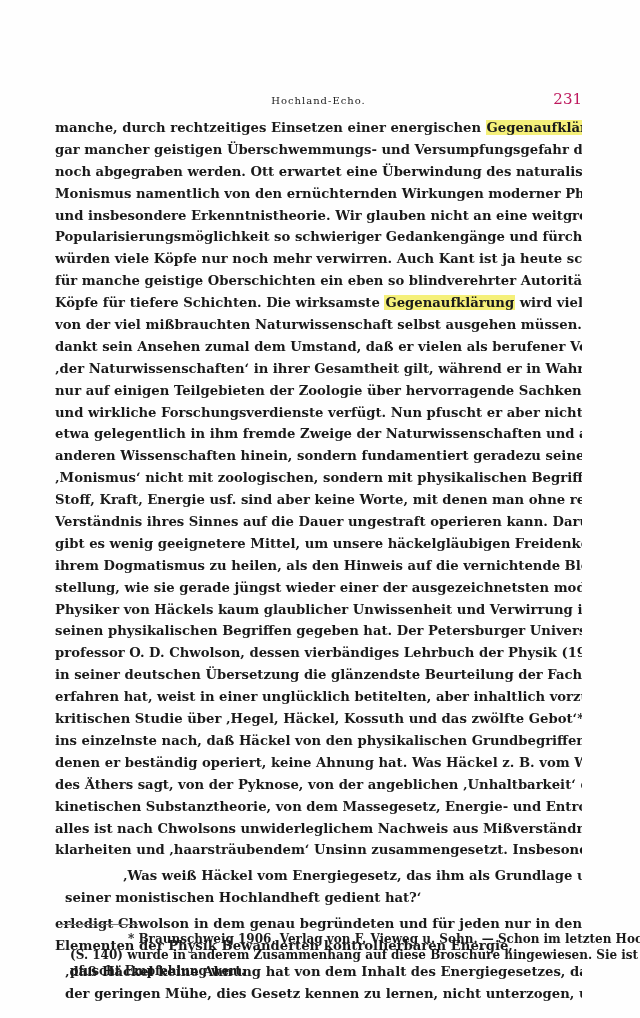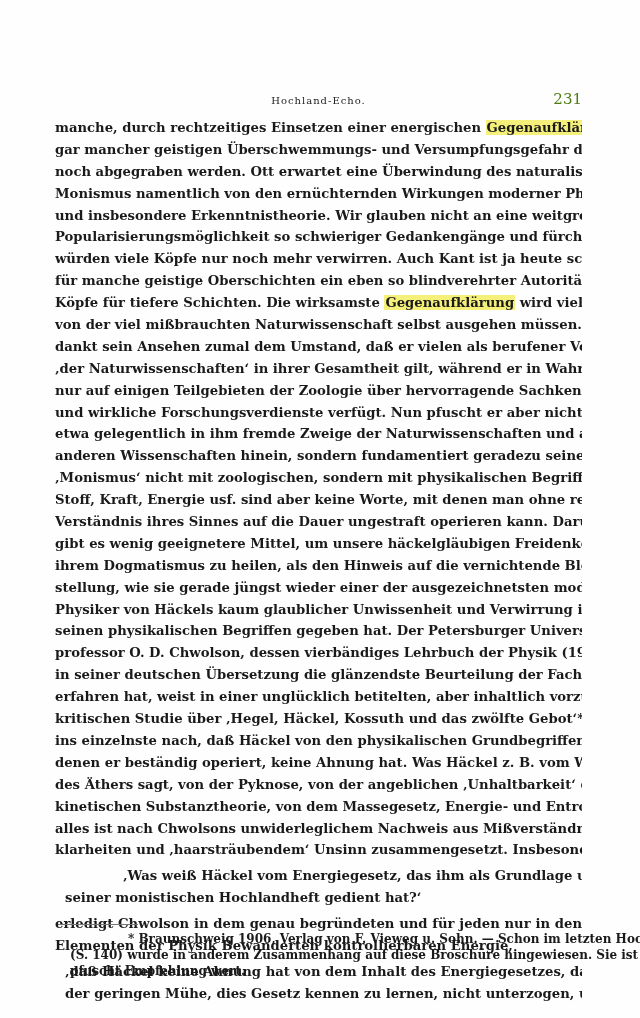--- a/index.html
+++ b/index.html
@@ -8,21 +8,21 @@
     font-family: "DejaVu Serif", serif; color: #1a1a1a; overflow: hidden;
   }
   .header {
     position: absolute; top: 90px; left: 55px; width: 527px; height: 20px;
   }
   .running-title {
     position: absolute; left: 0; right: 0; text-align: center;
     font-size: 10px; letter-spacing: 1px; top: 5px; color: #222;
   }
   .page-number {
-    position: absolute; right: 0; top: 0; font-size: 15px; color: #4d7c0f;
+    position: absolute; right: 0; top: 0; font-size: 15px; color: #be185d;
   }
   .body-text {
     position: absolute; top: 117px; left: 55px; width: 527px;
     font-size: 13.2px; line-height: 21.9px; font-weight: bold;
   }
   .line {
     display: block; white-space: nowrap; text-align: justify;
     text-align-last: justify; height: 21.9px; overflow: hidden;
   }
   .line.last { text-align-last: left; }

